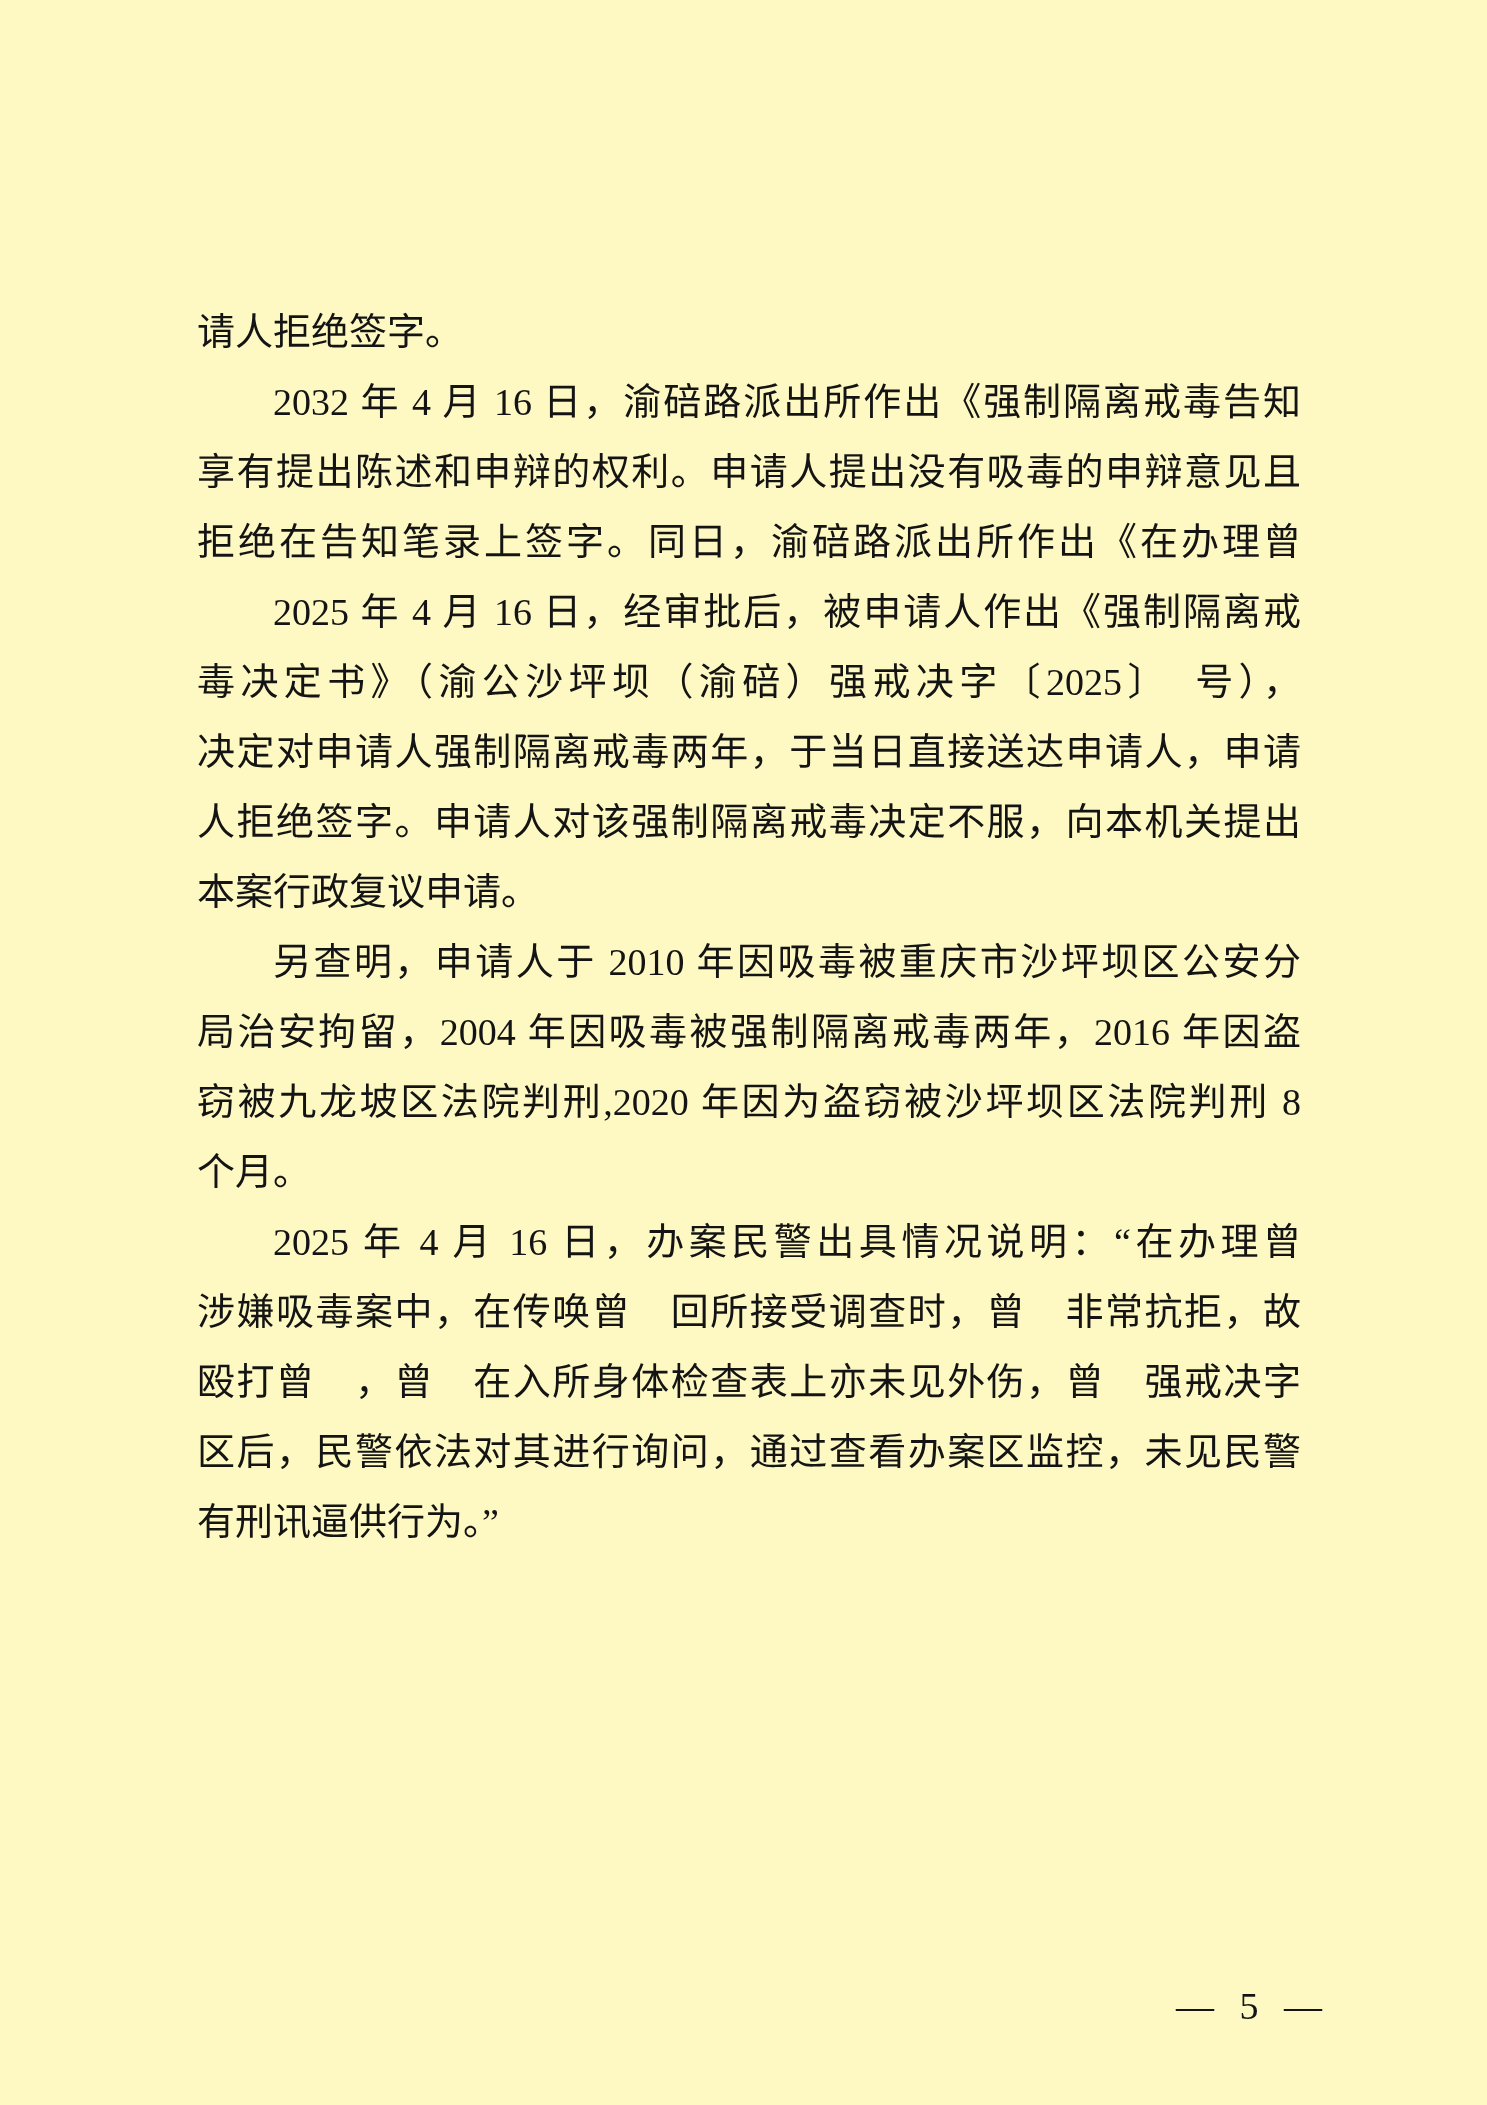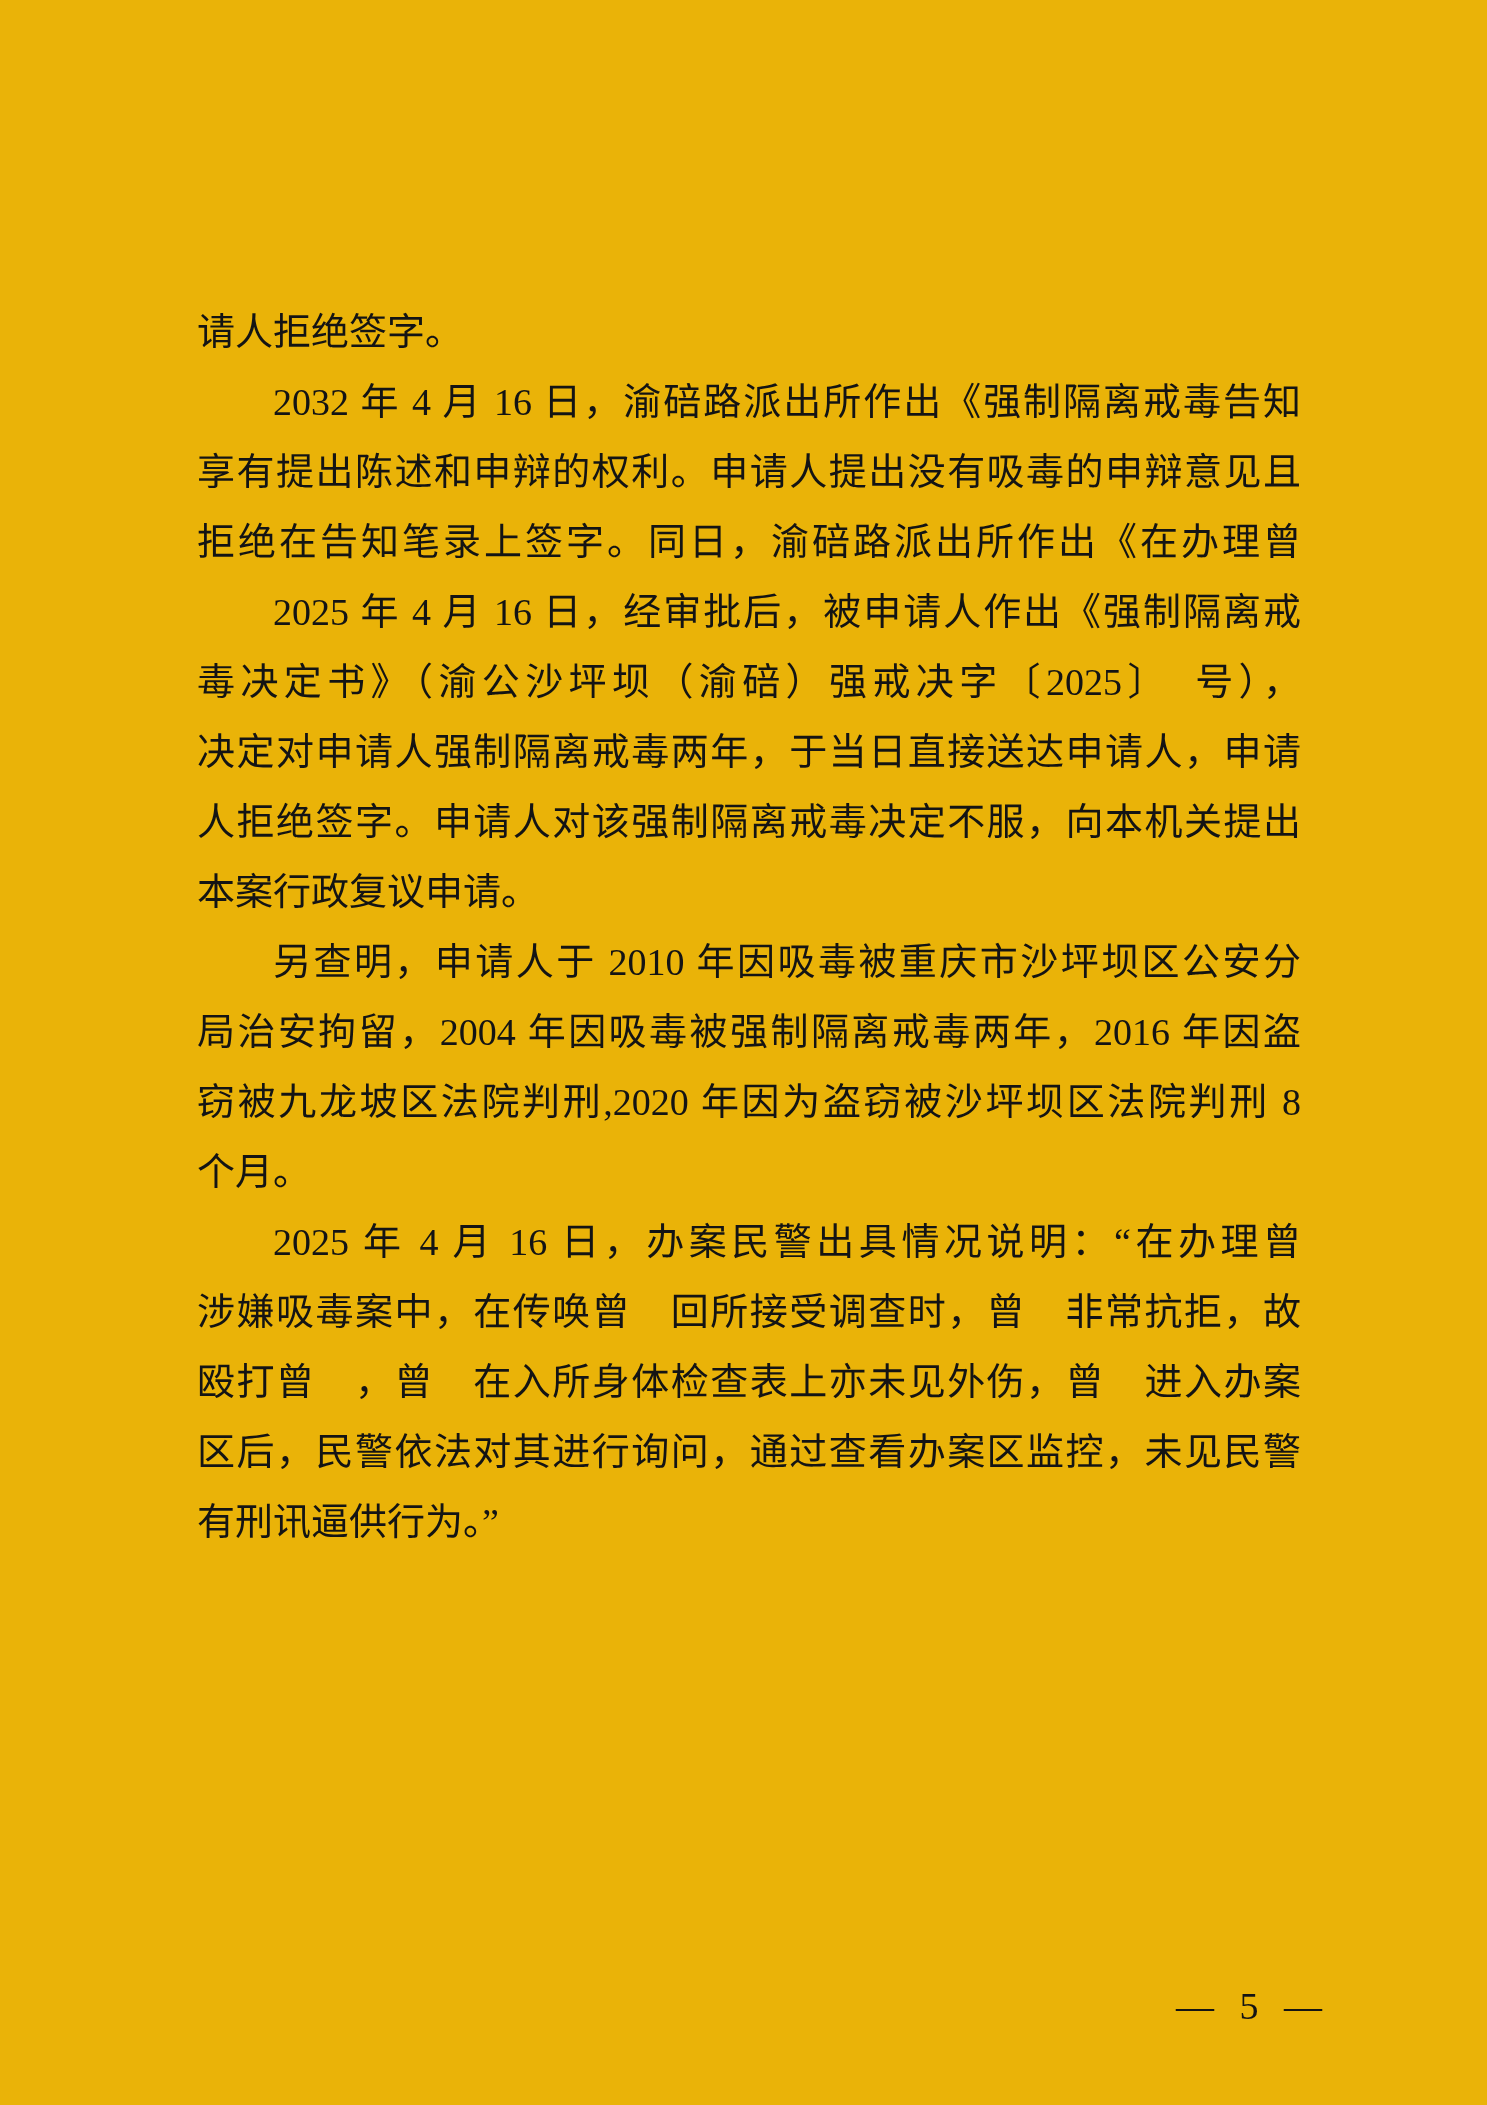--- a/index.html
+++ b/index.html
@@ -8,21 +8,21 @@
     height: 2105px;
     background: #ffffff;
     position: relative;
     font-family: "Liberation Serif", "DejaVu Serif", serif;
     color: #141414;
     overflow: hidden;
   }
   .page {
     position: absolute;
     inset: 0;
-    background: #eab308;
+    background: #fef9c3;
   }
   .text-block {
     position: absolute;
     left: 197px;
     top: 297px;
     width: 1104px;
   }
   .doc-line {
     margin: 0;
     padding: 0;
@@ -71,21 +71,21 @@
       <p class="doc-line justify">毒决定书》（渝公沙坪坝（渝碚）强戒决字〔2025〕　号），</p>
       <p class="doc-line justify">决定对申请人强制隔离戒毒两年，于当日直接送达申请人，申请</p>
       <p class="doc-line justify">人拒绝签字。申请人对该强制隔离戒毒决定不服，向本机关提出</p>
       <p class="doc-line no-justify">本案行政复议申请。</p>
       <p class="doc-line justify indent">另查明，申请人于 2010 年因吸毒被重庆市沙坪坝区公安分</p>
       <p class="doc-line justify">局治安拘留，2004 年因吸毒被强制隔离戒毒两年，2016 年因盗</p>
       <p class="doc-line justify">窃被九龙坡区法院判刑,2020 年因为盗窃被沙坪坝区法院判刑 8</p>
       <p class="doc-line no-justify">个月。</p>
       <p class="doc-line justify indent">2025 年 4 月 16 日，办案民警出具情况说明：“在办理曾</p>
       <p class="doc-line justify">涉嫌吸毒案中，在传唤曾　回所接受调查时，曾　非常抗拒，故</p>
-      <p class="doc-line justify">殴打曾　，曾　在入所身体检查表上亦未见外伤，曾　进入办案</p>
+      <p class="doc-line justify">殴打曾　，曾　在入所身体检查表上亦未见外伤，曾　强戒决字</p>
       <p class="doc-line justify">区后，民警依法对其进行询问，通过查看办案区监控，未见民警</p>
       <p class="doc-line no-justify">有刑讯逼供行为。”</p>
     </main>
 
   <footer class="page-footer">
     <span>—</span>
     <span class="page-num">5</span>
     <span>—</span>
   </footer>
 

